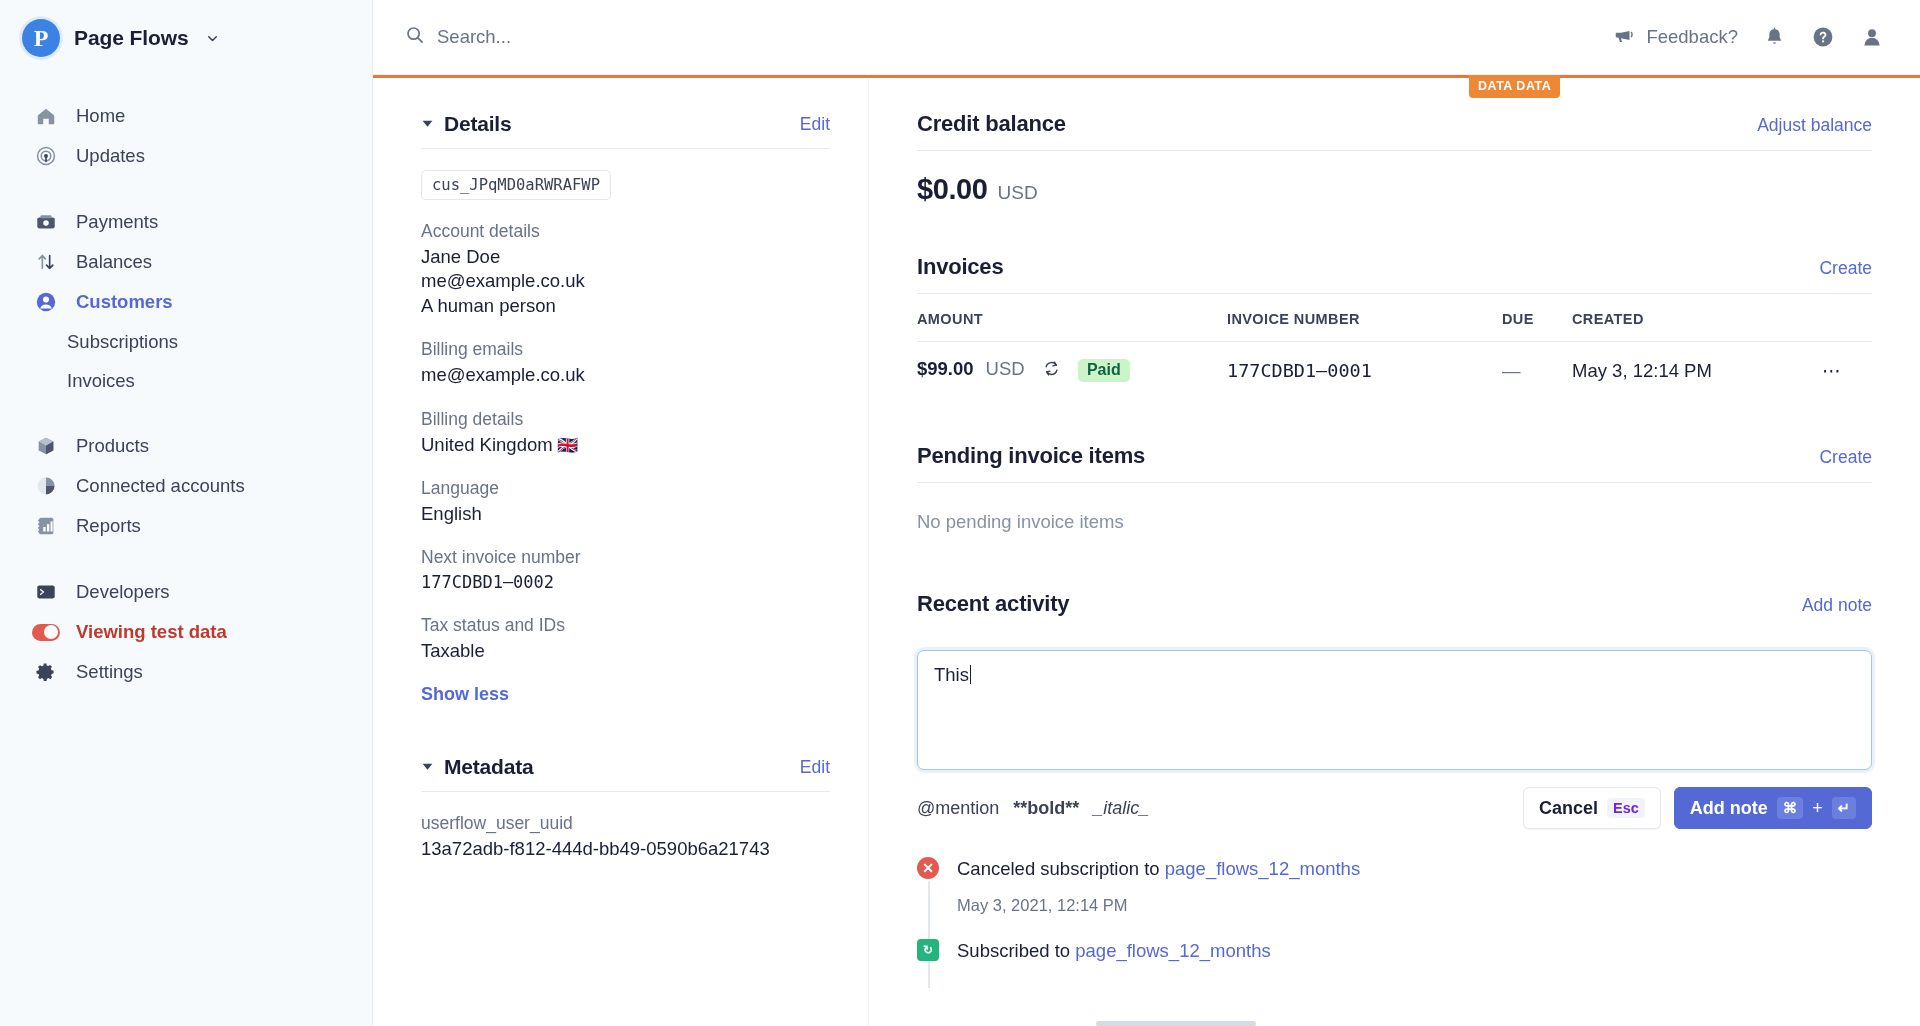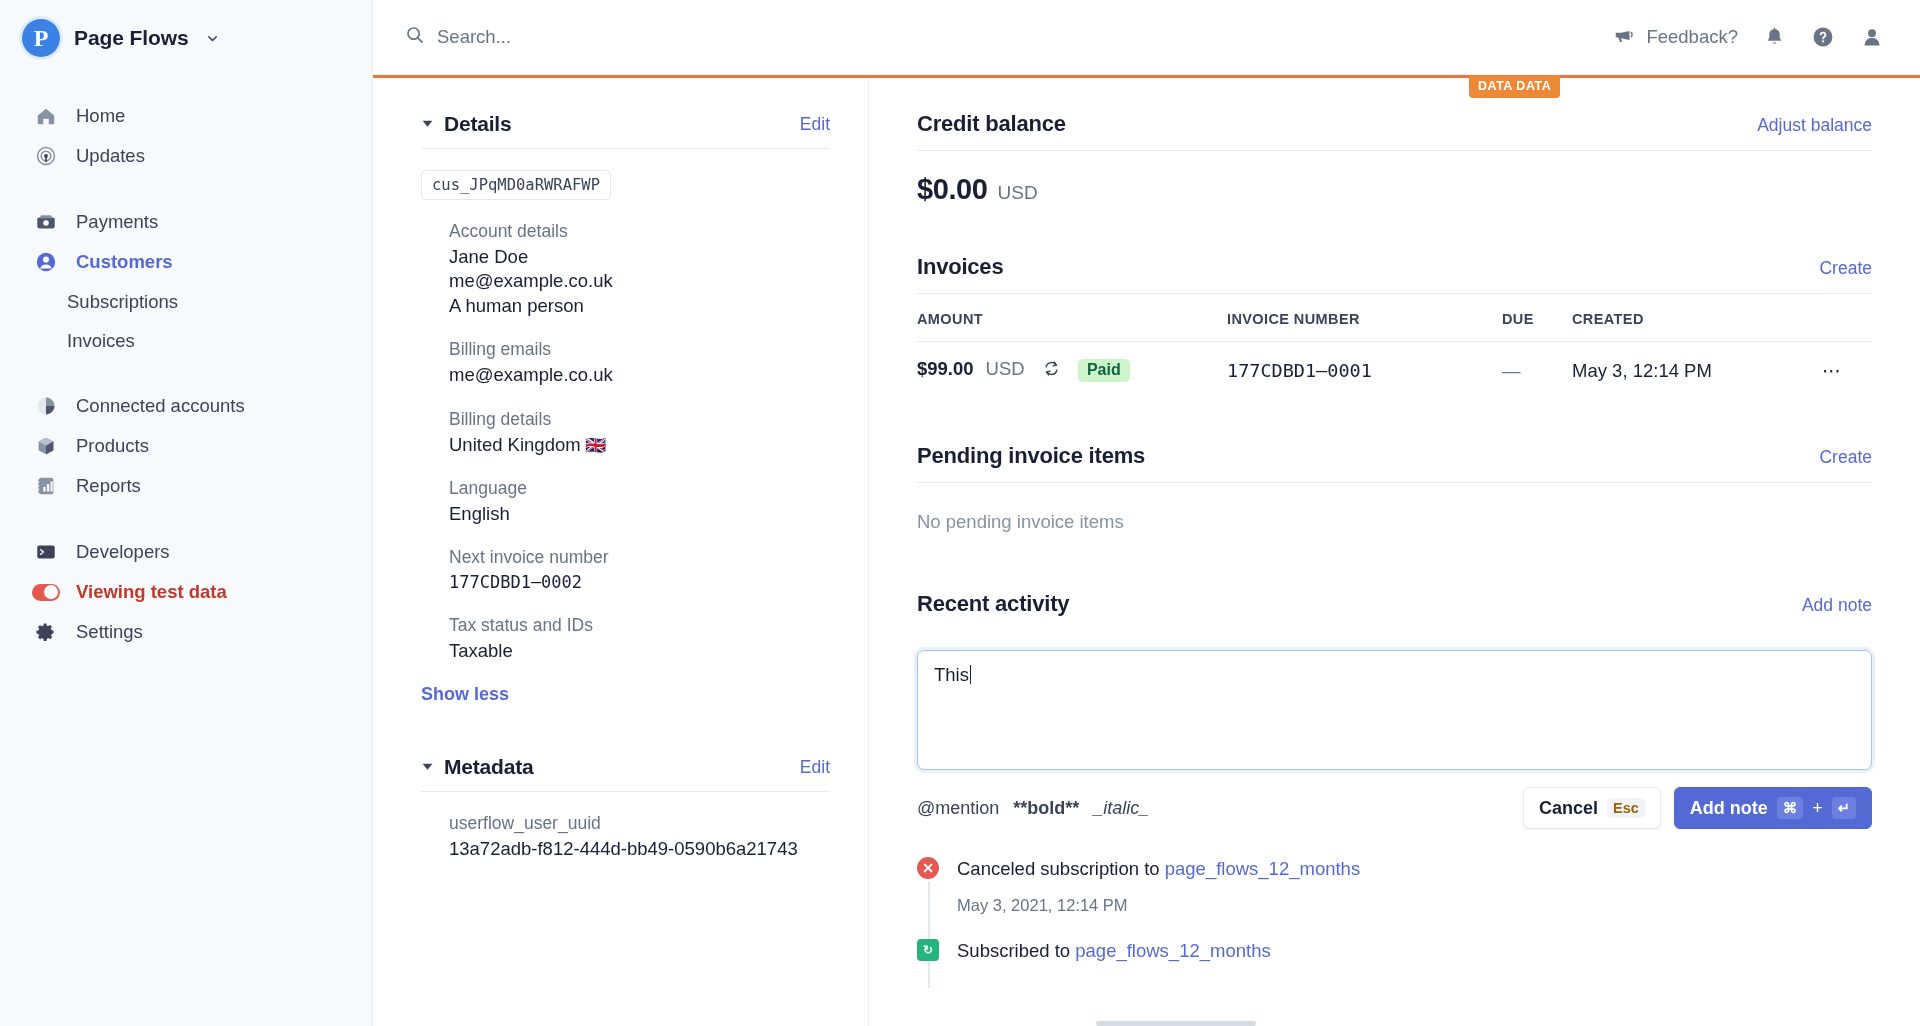--- a/index.html
+++ b/index.html
@@ -98,21 +98,21 @@
   }
   .sec-caret { color:#3c4257; font-size:11px; margin-right:10px; }
   .sec-title { font-size: 21px; font-weight: 700; color:#1a1f36; letter-spacing:-0.2px;}
   .sec-link { margin-left:auto; color:#5469d4; font-size:17.5px; cursor:pointer; }
   .chip {
     display:inline-block; margin-top: 21px;
     border: 1px solid #e3e8ee; border-radius: 5px; background:#fff;
     padding: 5px 10px; font-family: "DejaVu Sans Mono", monospace;
     font-size: 15.5px; color:#3c4257;
   }
-  .field { margin-top: 21px; margin-left: 28px; }
+  .field { margin-top: 21px; }
   .field-label { font-size: 17.5px; color:#697386; margin-bottom: 3px; }
   .field-val { font-size: 18.5px; color:#1a1f36; line-height: 1.32; }
   .field-val.mono { font-family:"DejaVu Sans Mono", monospace; font-size:17px; }
   .flag { font-size:17px; margin-left:5px; }
   .showless { margin-top: 21px; color:#5469d4; font-size:18px; font-weight:700; cursor:pointer;}
   .meta-block { margin-top: 50px; }
 
   
   .right-col { flex:1 1 auto; padding: 33px 48px 0 48px; min-width:0; overflow:hidden;}
   .panel { margin-bottom: 6px; }
@@ -159,21 +159,21 @@
   .btns { margin-left:auto; display:flex; gap:13px; }
   .btn {
     display:flex; align-items:center; gap:9px; border-radius:6px;
     padding: 9px 15px; font-size:18px; font-weight:700; cursor:pointer;
   }
   .btn-cancel {
     background:#fff; color:#1a1f36; border:1px solid #e3e8ee;
     box-shadow: 0 1px 1px rgba(0,0,0,0.05);
   }
   .kbd {
-    background:#f0f3f7; color:#a16207; border-radius:4px;
+    background:#f0f3f7; color:#6d28d9; border-radius:4px;
     font-size:14.5px; font-weight:600; padding:2px 6px;
   }
   .btn-primary { background:#5469d4; color:#fff; border:1px solid #5469d4; }
   .kbd-dark {
     background:#6b7fe0; color:#fff; border-radius:4px;
     font-size:14.5px; padding:2px 6px; line-height:1.25;
   }
 
   
   .feed { margin-top: 28px; position:relative; }
@@ -238,20 +238,29 @@
         <div class="nav-item">
           <span class="ico">
             <svg width="22" height="22" viewBox="0 0 24 24">
                 <rect x="2.5" y="7" width="19" height="12" rx="2" fill="#4f566b"></rect>
                 <rect x="6" y="4.5" width="12" height="3.5" rx="1.2" fill="#8792a2"></rect>
                 <circle cx="12" cy="13" r="3" fill="#fff"></circle>
               </svg>
           </span>
           <span>Payments</span>
         </div>
+        <div class="nav-item">
+          <span class="ico">
+            <svg width="22" height="22" viewBox="0 0 24 24">
+              <path d="M8 19V5M8 5l-3.4 3.6M8 5l3.4 3.6" fill="none" stroke="#8792a2" stroke-width="1.8" stroke-linecap="round" stroke-linejoin="round"></path>
+              <path d="M16 5v14M16 19l-3.4-3.6M16 19l3.4-3.6" fill="none" stroke="#3c4257" stroke-width="1.8" stroke-linecap="round" stroke-linejoin="round"></path>
+            </svg>
+          </span>
+          <span>Balances</span>
+        </div>
         <div class="nav-item active">
           <span class="ico">
             <svg width="22" height="22" viewBox="0 0 24 24">
                 <circle cx="12" cy="12" r="10" fill="#5469d4"></circle>
                 <circle cx="12" cy="9.4" r="3.3" fill="#fff"></circle>
                 <path d="M5.6 19.2a6.8 6.8 0 0 1 12.8 0z" fill="#fff"></path>
               </svg>
           </span>
           <span>Customers</span>
         </div>
@@ -260,36 +269,36 @@
         </div>
         <div class="nav-sub">
           <span>Invoices</span>
         </div>
       </div>
 
       <div class="nav-group">
         <div class="nav-item">
           <span class="ico">
             <svg width="22" height="22" viewBox="0 0 24 24">
+                <path d="M12 3l8 4.2v9.6L12 21l-8-4.2V7.2z" fill="#8792a2"></path>
+                <path d="M12 3l8 4.2L12 11.6 4 7.2z" fill="#b6bfca"></path>
+                <path d="M12 11.6V21l8-4.2V7.2z" fill="#4f566b"></path>
+              </svg>
+          </span>
+          <span>Products</span>
+        </div>
+        <div class="nav-item">
+          <span class="ico">
+            <svg width="22" height="22" viewBox="0 0 24 24">
                 <circle cx="12" cy="12" r="9.3" fill="#e3e8ee"></circle>
                 <path d="M12 2.7A9.3 9.3 0 0 1 21.3 12H12z" fill="#8792a2"></path>
                 <path d="M12 12h9.3A9.3 9.3 0 0 1 12 21.3z" fill="#4f566b"></path>
               </svg>
           </span>
           <span>Connected accounts</span>
-        </div>
-        <div class="nav-item">
-          <span class="ico">
-            <svg width="22" height="22" viewBox="0 0 24 24">
-                <path d="M12 3l8 4.2v9.6L12 21l-8-4.2V7.2z" fill="#8792a2"></path>
-                <path d="M12 3l8 4.2L12 11.6 4 7.2z" fill="#b6bfca"></path>
-                <path d="M12 11.6V21l8-4.2V7.2z" fill="#4f566b"></path>
-              </svg>
-          </span>
-          <span>Products</span>
         </div>
         <div class="nav-item">
           <span class="ico">
             <svg width="22" height="22" viewBox="0 0 24 24">
                 <rect x="4.5" y="3" width="15.5" height="18" rx="2" fill="#8792a2"></rect>
                 <rect x="9" y="13" width="2.6" height="5" fill="#fff"></rect>
                 <rect x="13" y="10" width="2.6" height="8" fill="#fff"></rect>
                 <rect x="17" y="7" width="2.2" height="11" fill="#fff"></rect>
                 <circle cx="4.5" cy="6" r="1.2" fill="#8792a2"></circle>
                 <circle cx="4.5" cy="10" r="1.2" fill="#8792a2"></circle>

